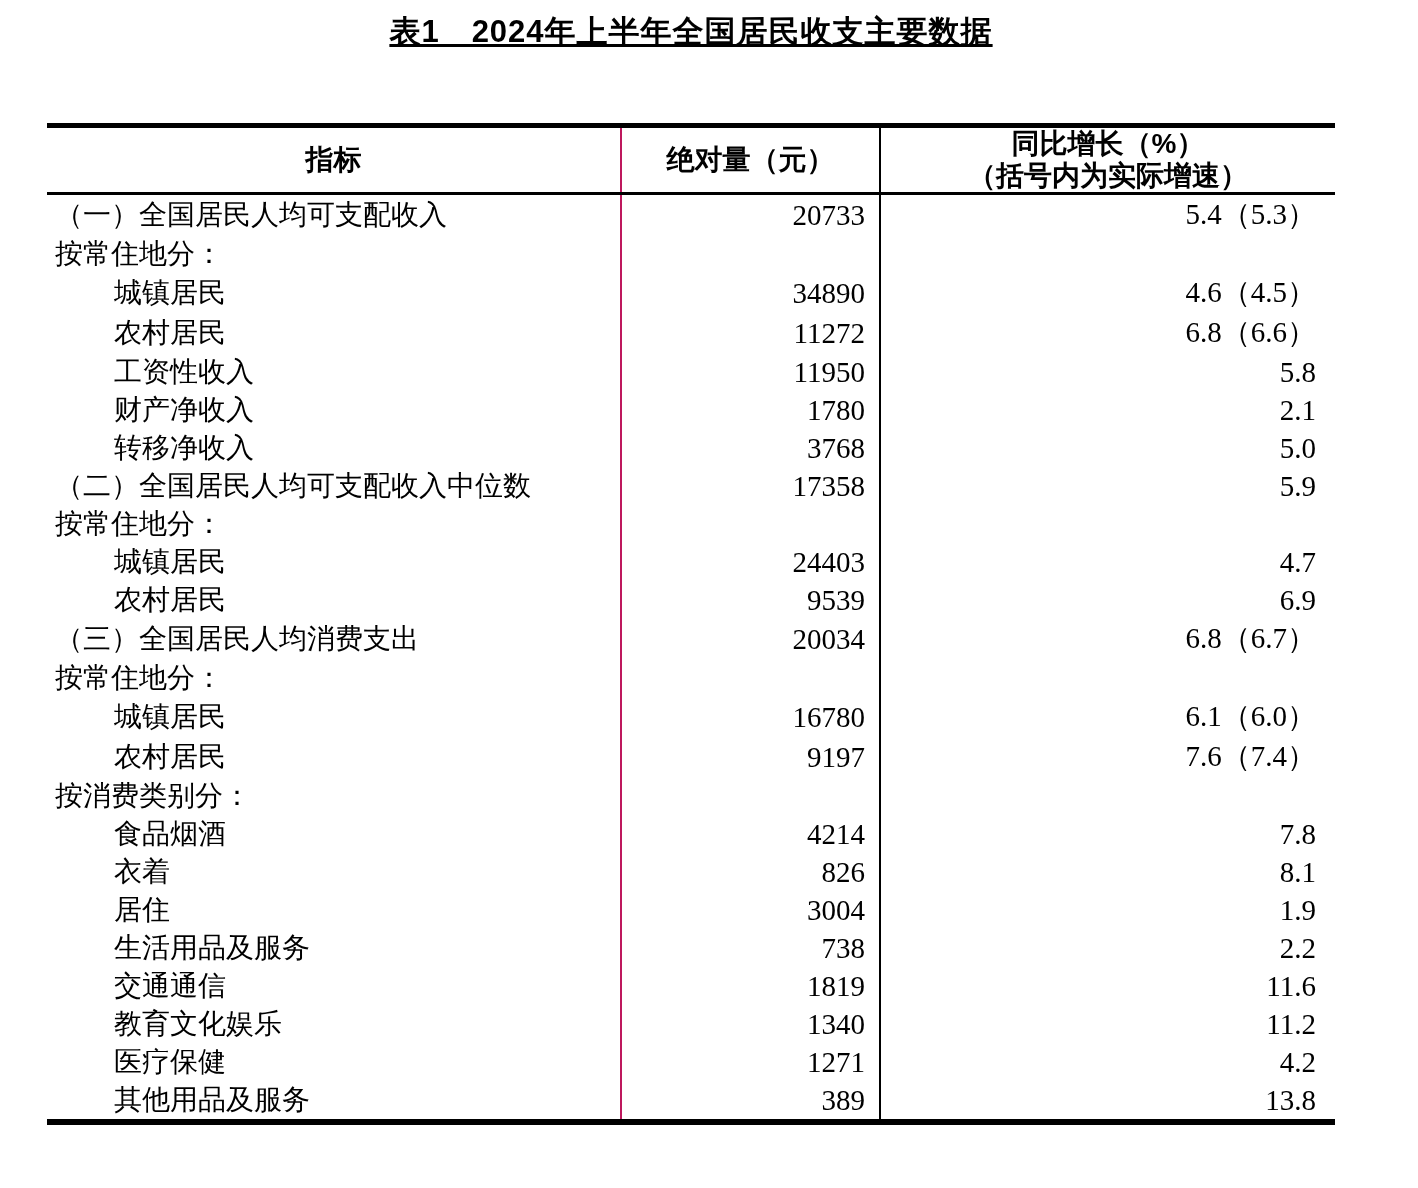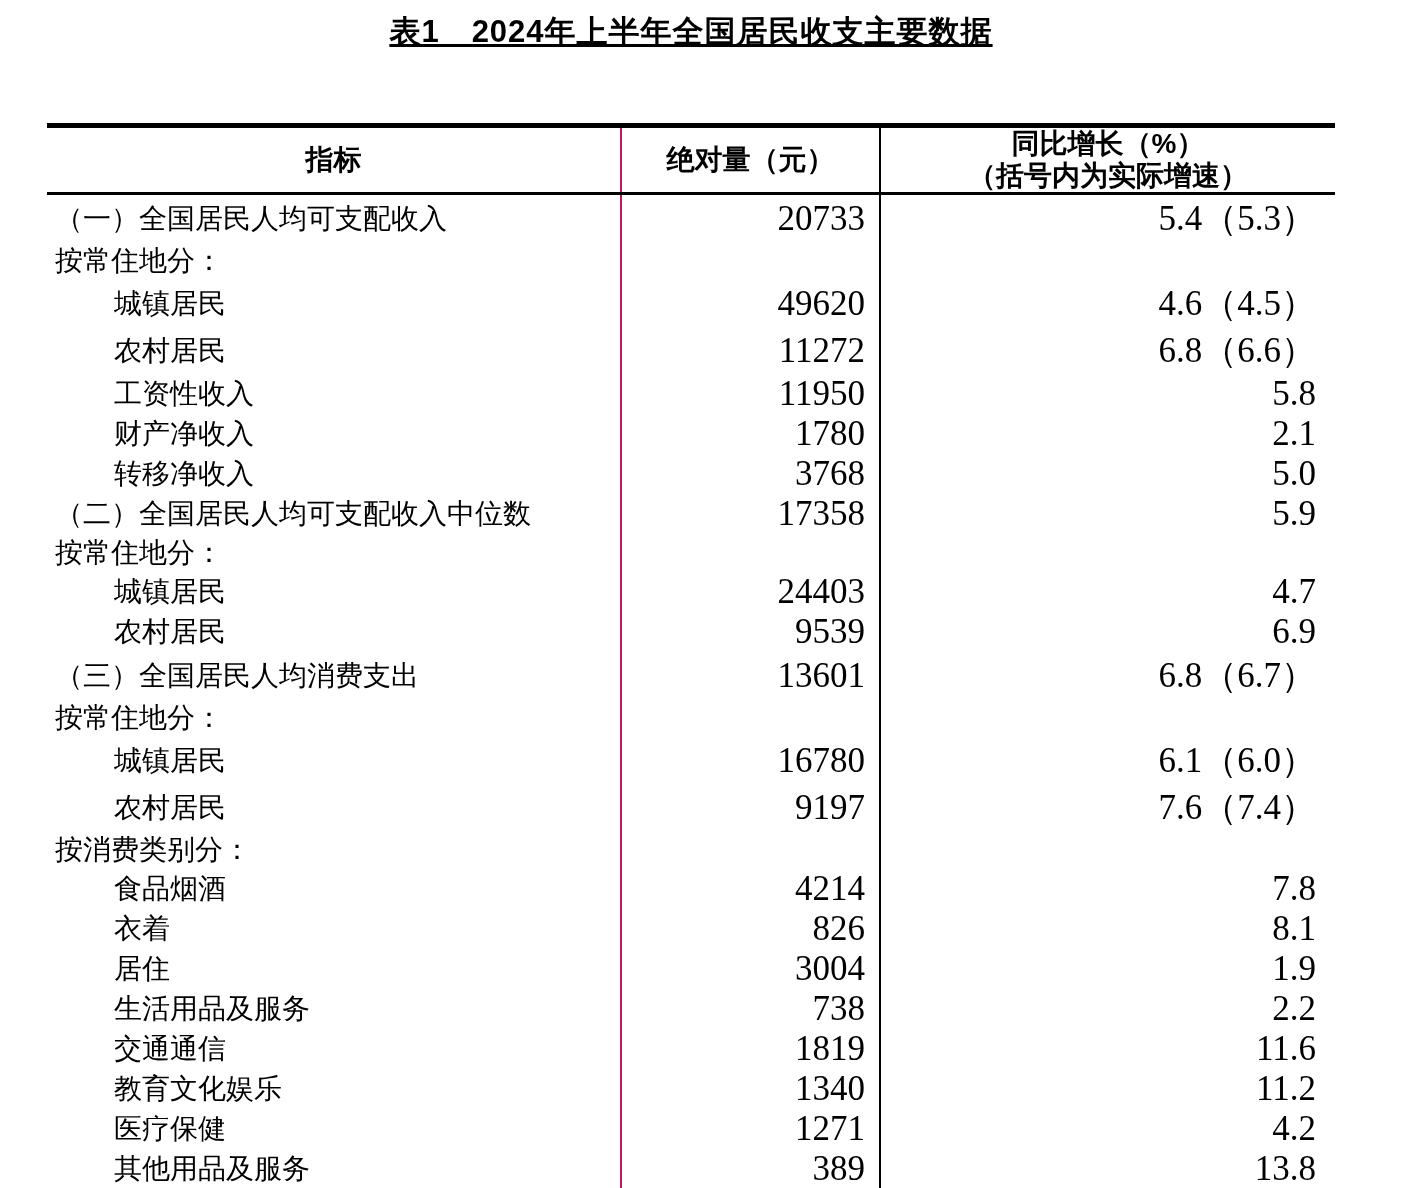--- a/index.html
+++ b/index.html
@@ -50,21 +50,21 @@
   tbody td {
     height: 37.75px;
     font-size: 28px;
     vertical-align: middle;
     white-space: nowrap;
   }
   td.ind { text-align: left; }
   td.num, td.gro {
     text-align: right;
     font-family: "Liberation Serif", serif;
-    font-size: 35px;
+    font-size: 29px;
   }
   td.num { padding-right: 14px; }
   td.gro { padding-right: 19px; text-align: right; }
   tr.lvl-section td.ind, tr.lvl-group td.ind { padding-left: 8px; margin-left: 40px; }
   tr.lvl-item td.ind { padding-left: 67px; }
 </style>
 </head>
 <body>
 
 <div class="page">
@@ -92,21 +92,21 @@
     <td class="num vline">20733</td>
     <td class="gro">5.4（5.3）</td>
   </tr>
         <tr class="lvl-group">
     <td class="ind">按常住地分：</td>
     <td class="num vline"></td>
     <td class="gro"></td>
   </tr>
         <tr class="lvl-item">
     <td class="ind">城镇居民</td>
-    <td class="num vline">49620</td>
+    <td class="num vline">34890</td>
     <td class="gro">4.6（4.5）</td>
   </tr>
         <tr class="lvl-item">
     <td class="ind">农村居民</td>
     <td class="num vline">11272</td>
     <td class="gro">6.8（6.6）</td>
   </tr>
         <tr class="lvl-item">
     <td class="ind">工资性收入</td>
     <td class="num vline">11950</td>
@@ -137,21 +137,21 @@
     <td class="num vline">24403</td>
     <td class="gro">4.7</td>
   </tr>
         <tr class="lvl-item">
     <td class="ind">农村居民</td>
     <td class="num vline">9539</td>
     <td class="gro">6.9</td>
   </tr>
         <tr class="lvl-section">
     <td class="ind">（三）全国居民人均消费支出</td>
-    <td class="num vline">13601</td>
+    <td class="num vline">20034</td>
     <td class="gro">6.8（6.7）</td>
   </tr>
         <tr class="lvl-group">
     <td class="ind">按常住地分：</td>
     <td class="num vline"></td>
     <td class="gro"></td>
   </tr>
         <tr class="lvl-item">
     <td class="ind">城镇居民</td>
     <td class="num vline">16780</td>

